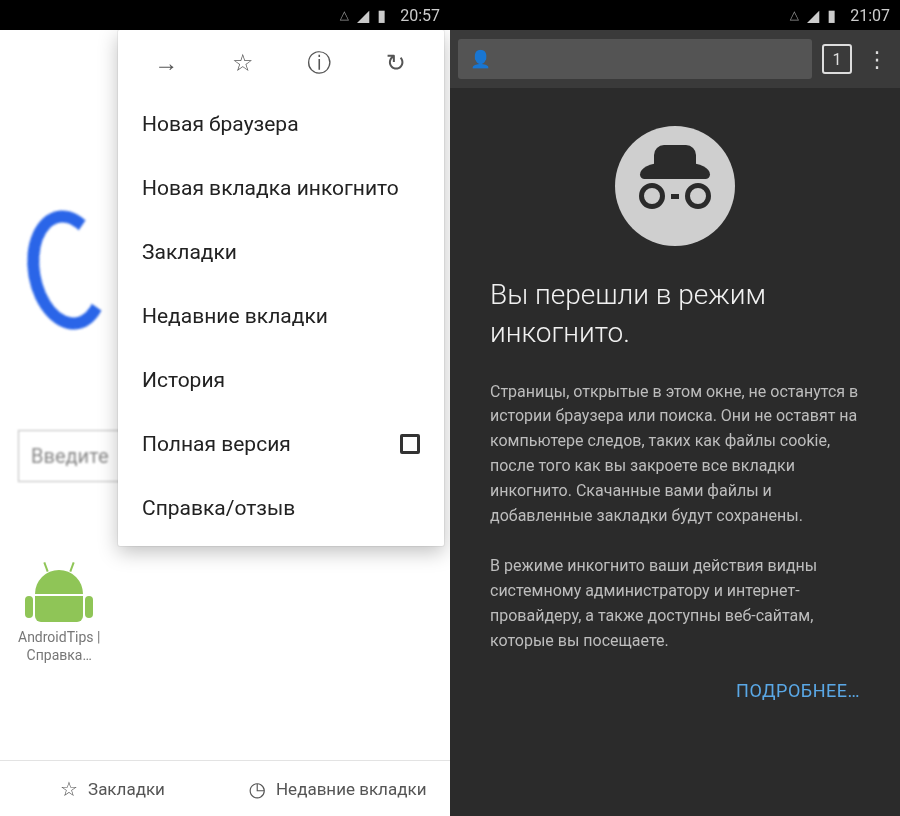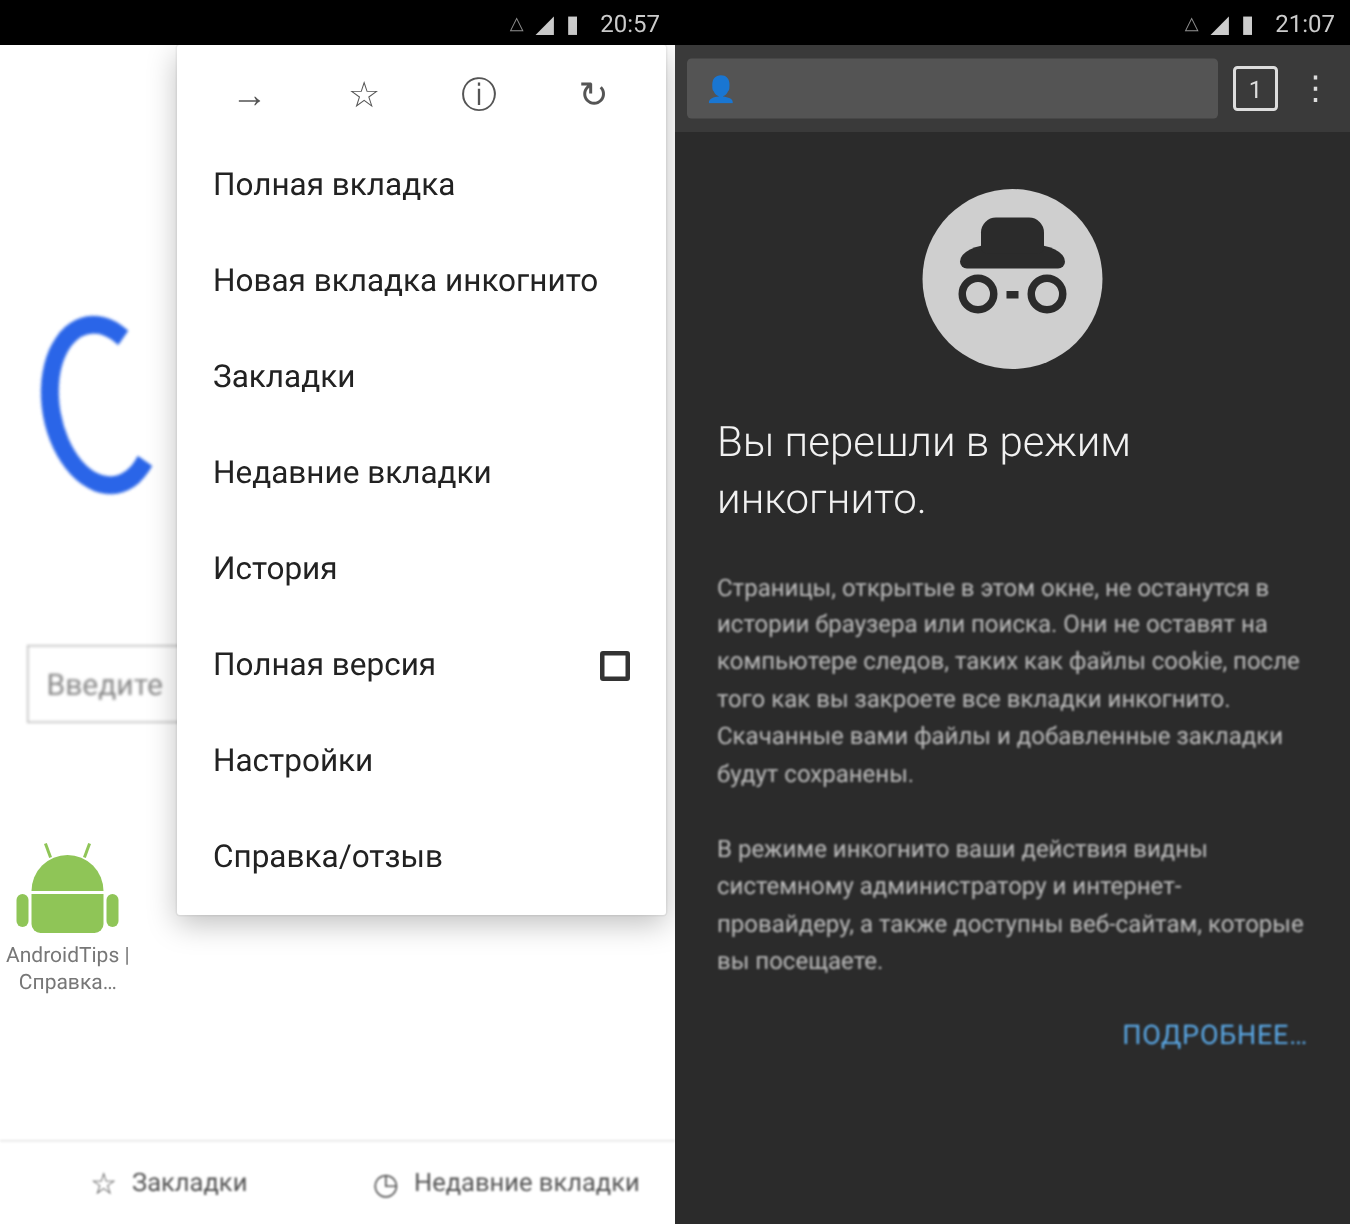--- a/index.html
+++ b/index.html
@@ -53,21 +53,21 @@
     height: 52px; width: 110px;
     border: 1px solid #bbb;
     display: flex; align-items: center;
     padding-left: 12px;
     color: #888;
     font-size: 20px;
     filter: blur(1px);
   }
   .bg-app {
     position: absolute;
-    top: 540px; left: 4px;
+    top: 540px; left: 18px;
     text-align: center;
     color: #777;
     font-size: 14px;
     line-height: 1.3;
   }
   .android-head {
     width: 48px; height: 24px;
     background: #8fc557;
     border-radius: 24px 24px 0 0;
     margin: 0 auto 2px;
@@ -186,21 +186,21 @@
     border-radius: 3px;
     color: #ddd;
     font-size: 16px;
     display:flex; align-items:center; justify-content:center;
   }
   .dots {
     color:#ddd; font-size:22px; padding:0 4px;
   }
   .incog-body {
     flex: 1;
-    padding: 30px 28px 20px;
+    padding: 30px 40px 20px;
     overflow: hidden;
   }
   .incog-icon {
     width: 120px; height: 120px;
     background: #cfcfcf;
     border-radius: 50%;
     margin: 8px auto 30px;
     display:flex; flex-direction:column; align-items:center; justify-content:center;
     gap:4px;
   }
@@ -279,40 +279,37 @@
     </div>
 
     <div class="menu">
       <div class="menu-icon-row">
         <span class="icon">→</span>
         <span class="icon">☆</span>
         <span class="icon">ⓘ</span>
         <span class="icon">↻</span>
       </div>
       <div class="menu-item">
-        <span>Полная вкладка</span>
+        <span>Новая браузера</span>
       </div>
       <div class="menu-item">
         <span>Новая вкладка инкогнито</span>
       </div>
       <div class="menu-item">
         <span>Закладки</span>
       </div>
       <div class="menu-item">
         <span>Недавние вкладки</span>
       </div>
       <div class="menu-item">
         <span>История</span>
       </div>
       <div class="menu-item">
         <span>Полная версия</span>
         <span class="chk"></span>
-      </div>
-      <div class="menu-item">
-        <span>Настройки</span>
       </div>
       <div class="menu-item">
         <span>Справка/отзыв</span>
       </div>
     </div>
   </div>
 </div>
 
 <div class="right-panel">
   <div class="status-bar">

